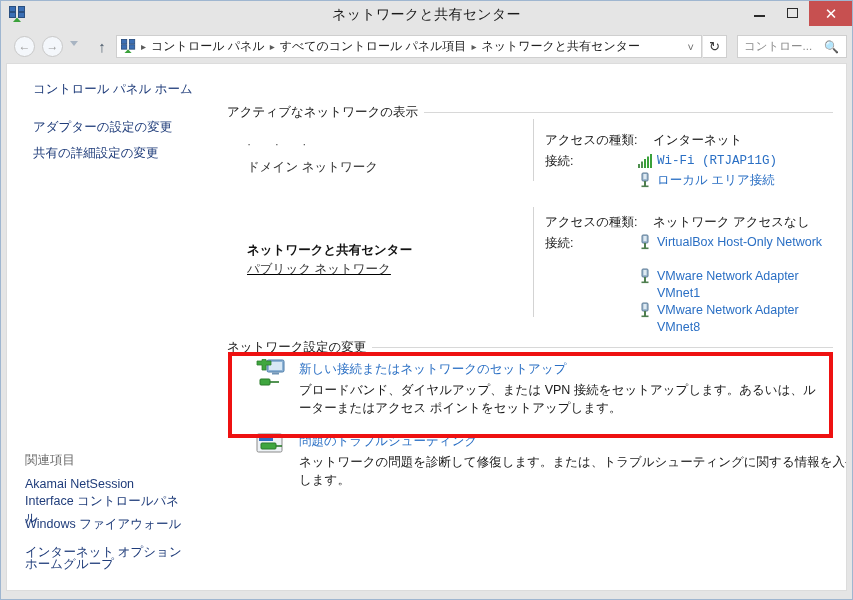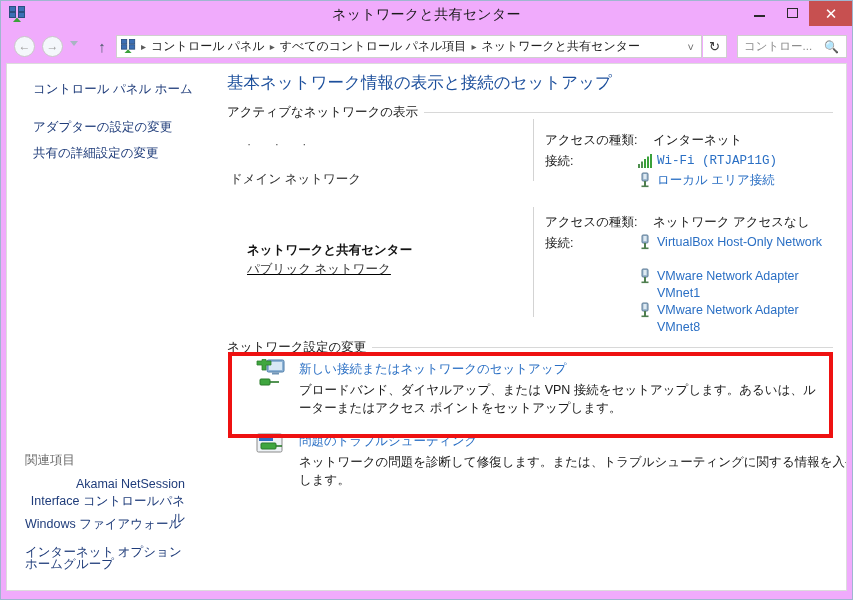--- a/index.html
+++ b/index.html
@@ -16,21 +16,21 @@
     color: #000;
     -webkit-font-smoothing: none;
   }
 
   
   .window {
     position: absolute;
     left: 0; top: 0;
     width: 853px;
     height: 600px;
-    background: #f0abfc;
+    background: #e5e5e5;
     box-sizing: border-box;
   }
   .frame-edge {
     position: absolute;
     left: 0; top: 0;
     width: 853px; height: 600px;
     border: 1px solid #9fb6d0;
     box-sizing: border-box;
     pointer-events: none;
   }
@@ -220,21 +220,20 @@
     width: 208px;
     height: 100%;
     background: #fff;
   }
   .side-link {
     position: absolute;
     font-size: 12.5px;
     color: #1f3c7a;
     white-space: nowrap;
     cursor: default;
-    text-align: right;
   }
   .side-link.wrap { white-space: normal; width: 160px; line-height: 17px; }
   .side-header {
     position: absolute;
     font-size: 12.5px;
     color: #6b6b6b;
   }
 
   
   .main {
@@ -419,32 +418,31 @@
 
       <div class="side-header" style="left:18px; top:388px;">関連項目</div>
       <div class="side-link wrap" style="left:18px; top:412px;">Akamai NetSession Interface コントロールパネル</div>
       <div class="side-link" style="left:18px; top:452px;">Windows ファイアウォール</div>
       <div class="side-link" style="left:18px; top:480px;">インターネット オプション</div>
       <div class="side-link" style="left:18px; top:492px;">ホームグループ</div>
     </div>
 
     <div class="main">
 
-      <div class="page-title">基本ネットワーク情報の表示と接続のセットアップ</div>
 
       <div class="section-label" style="left:12px; top:40px;">アクティブなネットワークの表示</div>
       <div class="section-rule" style="left:148px; top:48px; width:470px;"></div>
 
       <div class="vdivider" style="left:318px; top:55px; height:62px;"></div>
       <div class="vdivider" style="left:318px; top:143px; height:110px;"></div>
 
       <div class="net-row" style="left:32px; top:73px;">
         <div class="net-dots">·   ·  ·</div>
       </div>
-      <div class="net-row" style="left:15px; top:95px;margin-top:12px;">
+      <div class="net-row" style="left:32px; top:95px;">
         <div class="net-name-plain">ドメイン ネットワーク</div>
       </div>
 
       <div class="detail-label" style="left:330px; top:68px;">アクセスの種類:</div>
       <div class="detail-value" style="left:438px; top:68px;">インターネット</div>
       <div class="detail-label" style="left:330px; top:89px;">接続:</div>
 
       <span class="conn-icon" style="left:422px; top:89px;">
         <svg width="16" height="16" viewBox="0 0 16 16">
           <rect x="1" y="11" width="2" height="4" fill="#4d8f4d"></rect>

